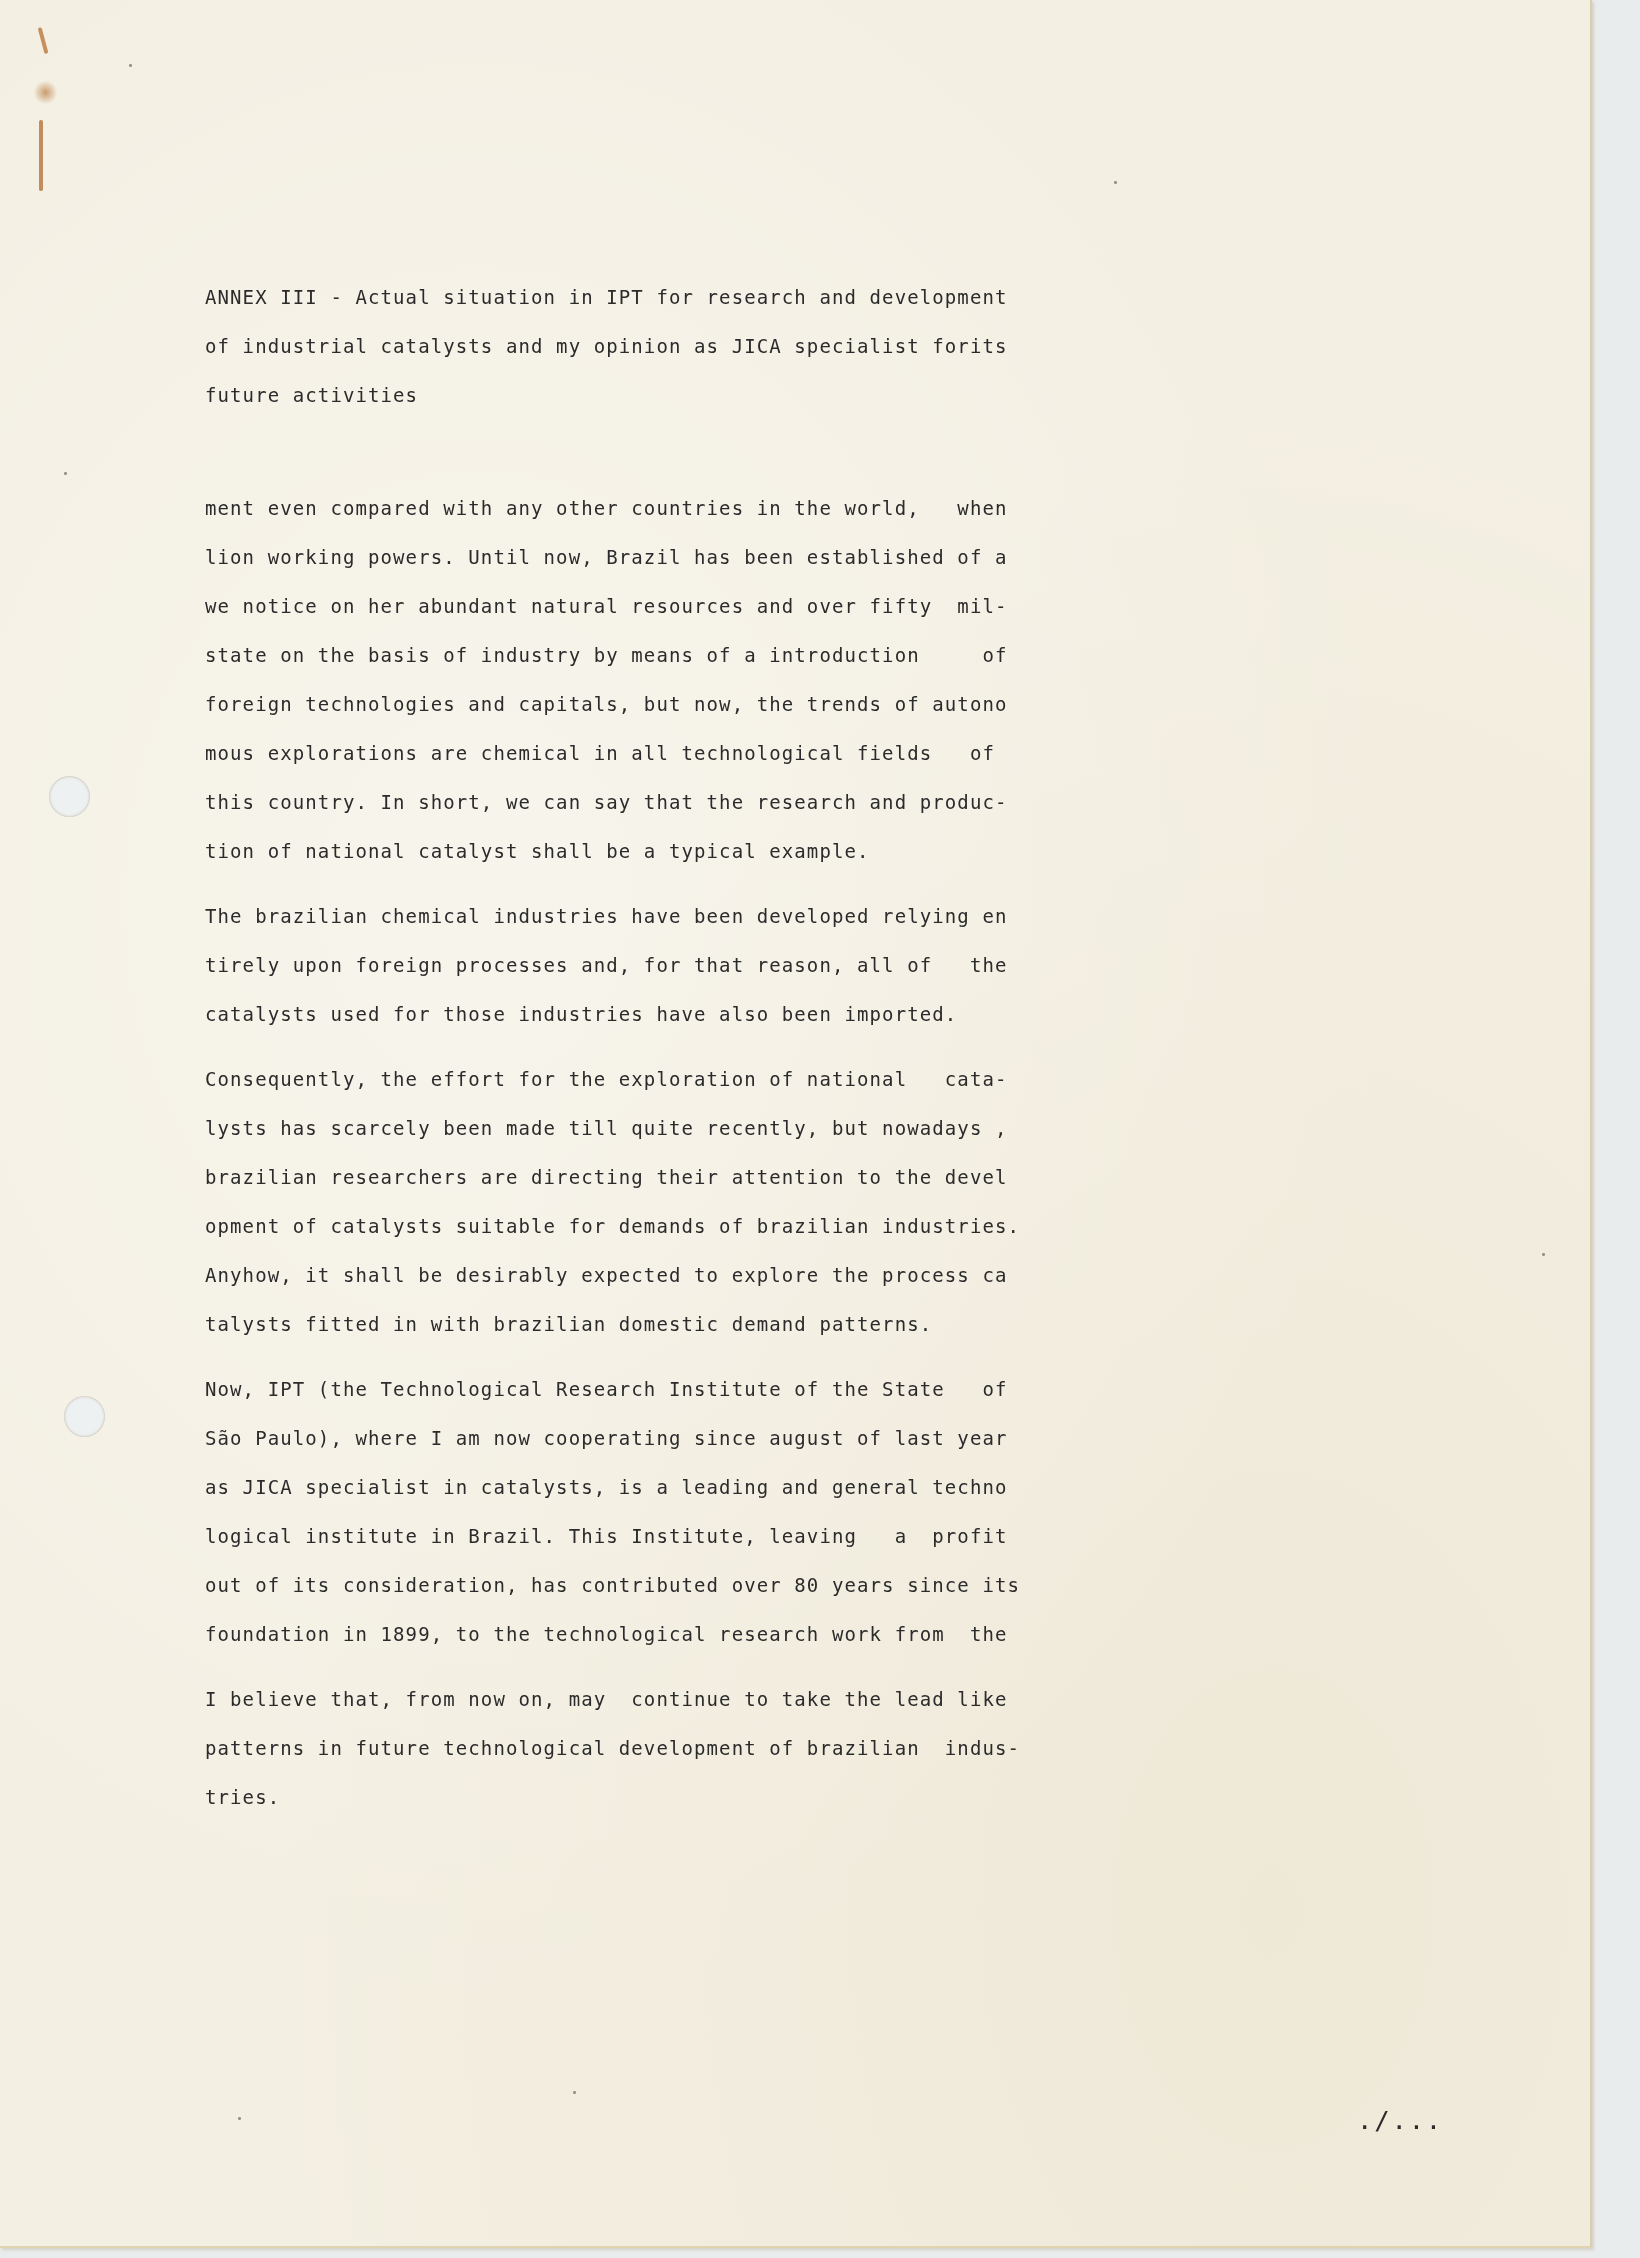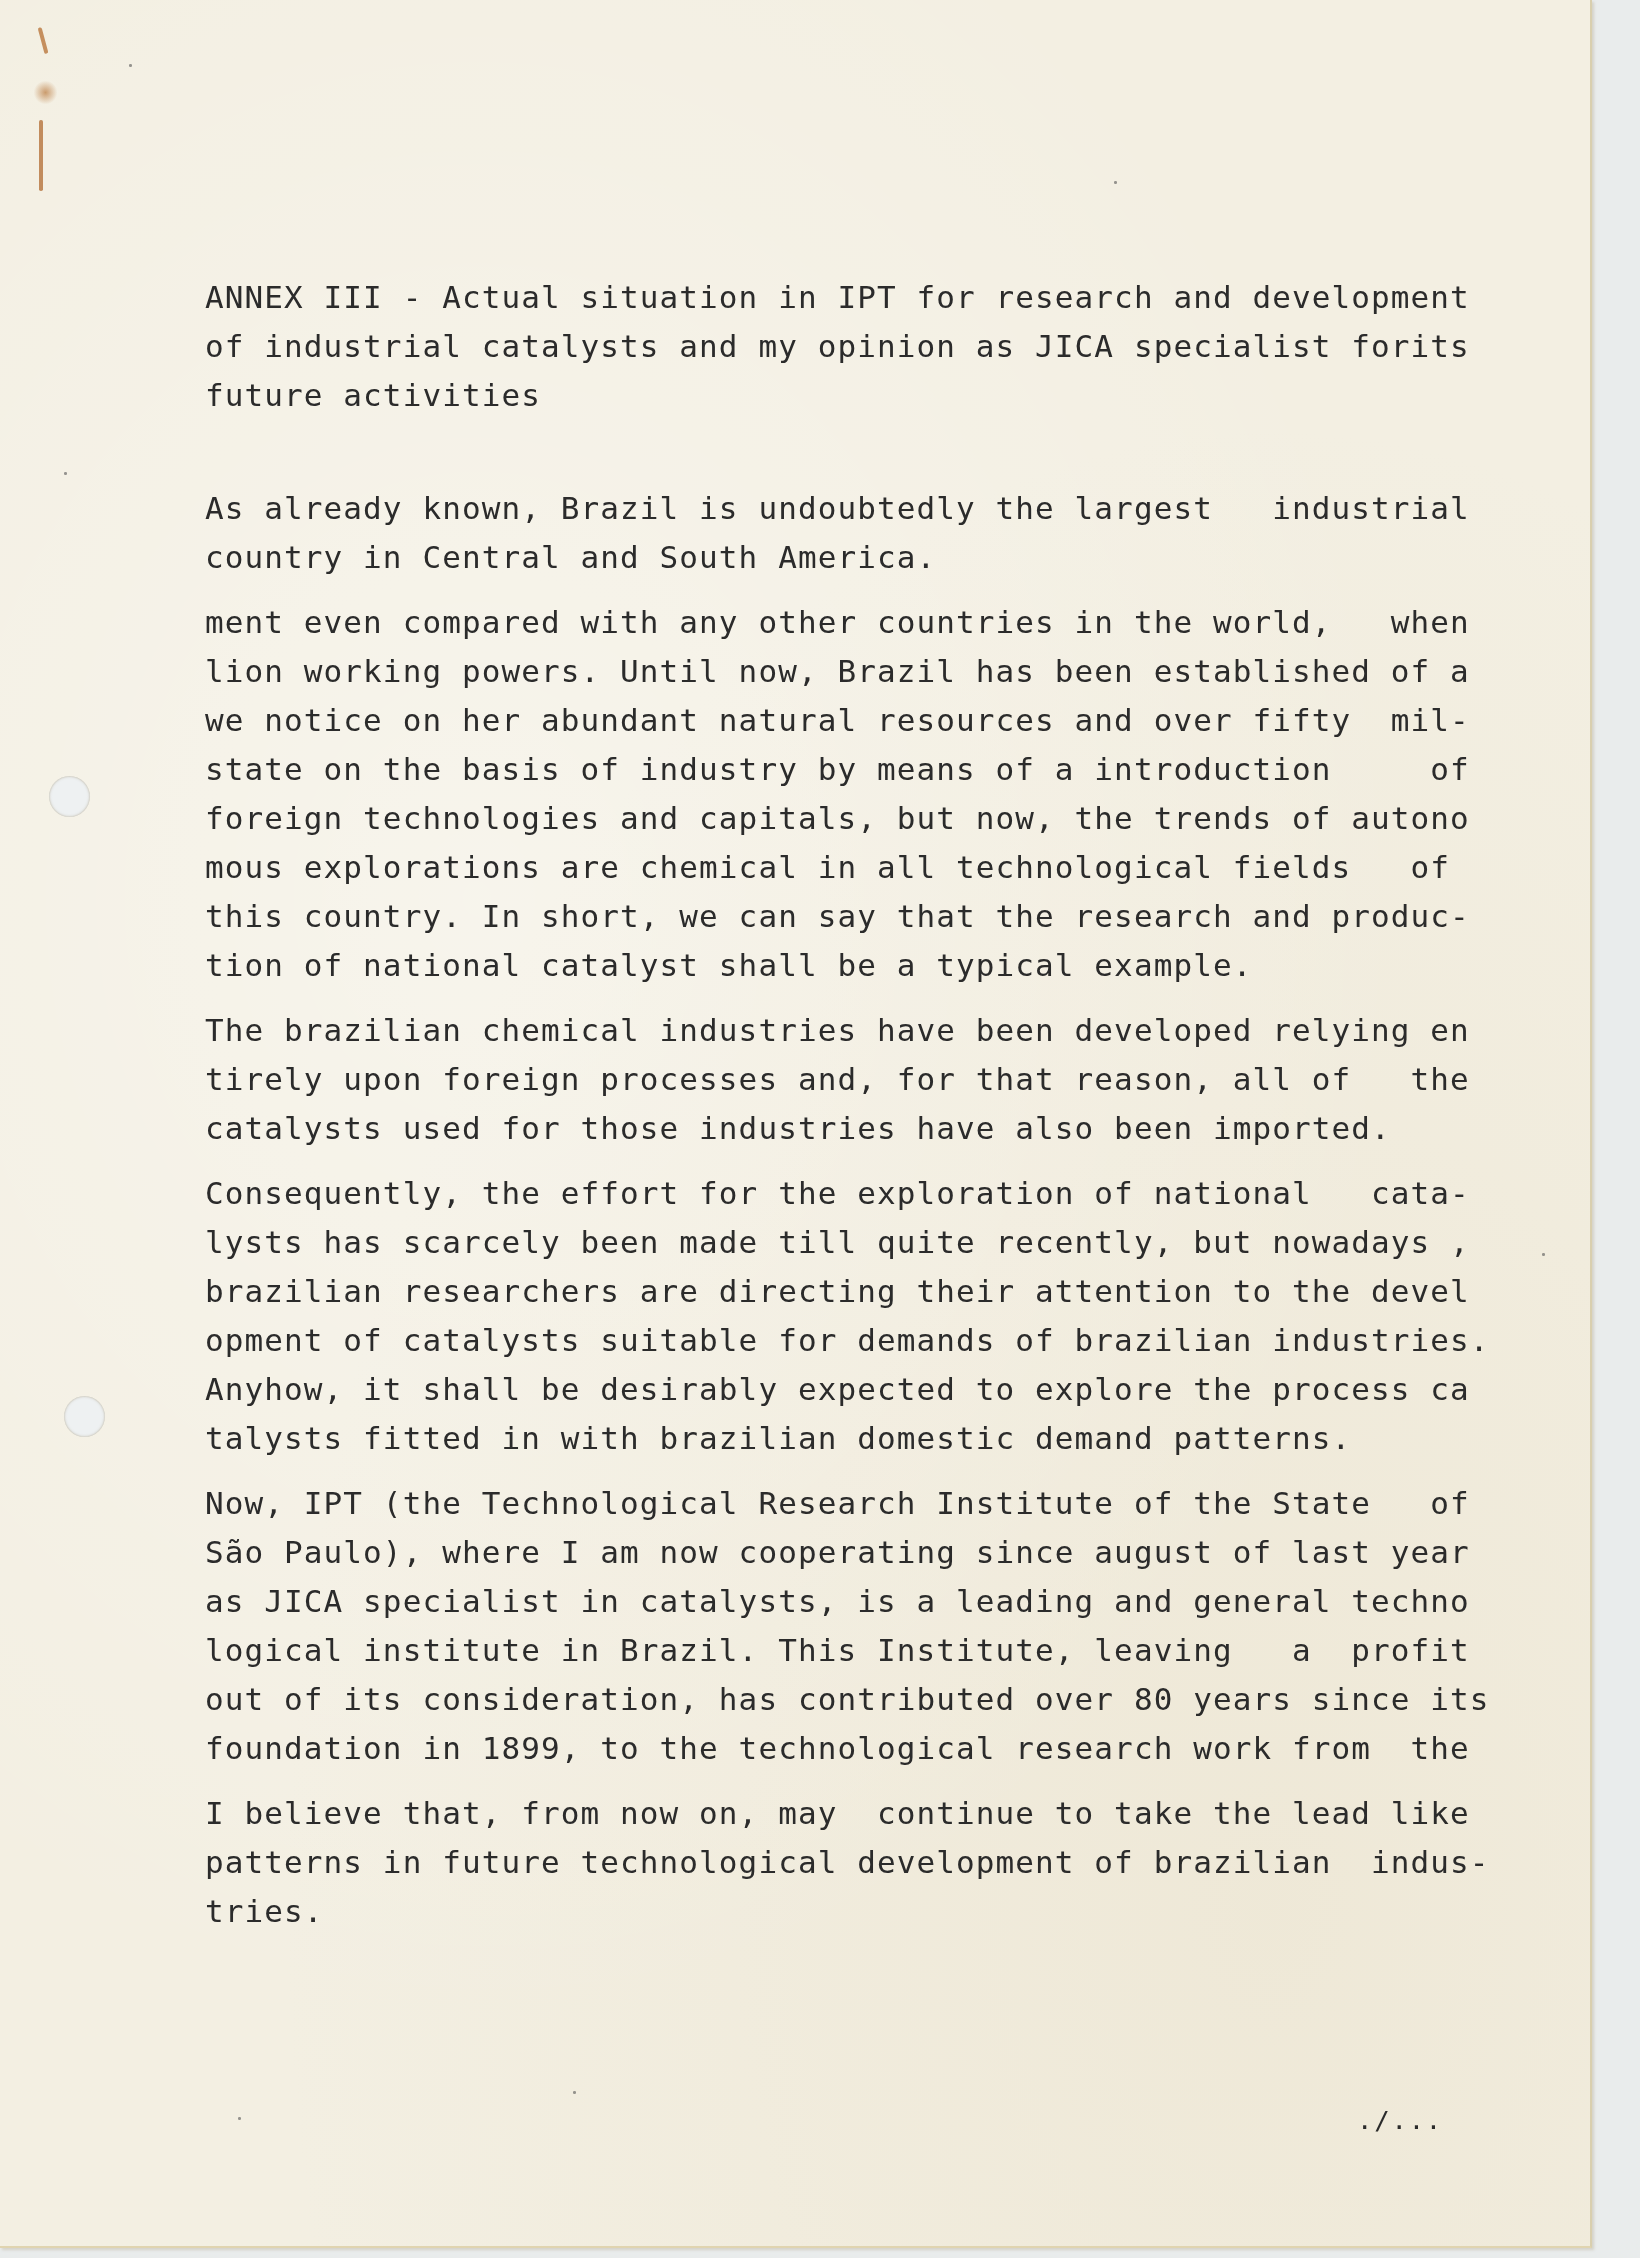--- a/index.html
+++ b/index.html
@@ -75,21 +75,21 @@
       background: #555;
       border-radius: 50%;
       opacity: 0.6;
     }
     .content {
       position: absolute;
       left: 205px;
       top: 273px;
       width: 1253px;
       color: #2b2b2b;
-      font-size: 31px;
+      font-size: 19px;
       letter-spacing: 1.1px;
     }
     .title-block {
       margin: 0 0 64px 0;
     }
     .line {
       height: 49px;
       line-height: 49px;
       white-space: pre;
       display: block;
@@ -126,24 +126,20 @@
   <span class="speck" style="left:238px;top:2117px;"></span>
   <span class="speck" style="left:573px;top:2091px;"></span>
 
   <div class="content">
     <div class="title-block">
       <span class="line">ANNEX III - Actual situation in IPT for research and development</span>
       <span class="line">of industrial catalysts and my opinion as JICA specialist forits</span>
       <span class="line">future activities</span>
     </div>
 
-    <div class="para">
-      <span class="line">As already known, Brazil is undoubtedly the largest   industrial</span>
-      <span class="line">country in Central and South America.</span>
-    </div>
 
     <div class="para">
       <span class="line">ment even compared with any other countries in the world,   when</span>
       <span class="line">lion working powers. Until now, Brazil has been established of a</span>
       <span class="line">we notice on her abundant natural resources and over fifty  mil-</span>
       <span class="line">state on the basis of industry by means of a introduction     of</span>
       <span class="line">foreign technologies and capitals, but now, the trends of autono</span>
       <span class="line">mous explorations are chemical in all technological fields   of</span>
       <span class="line">this country. In short, we can say that the research and produc-</span>
       <span class="line">tion of national catalyst shall be a typical example.</span>

